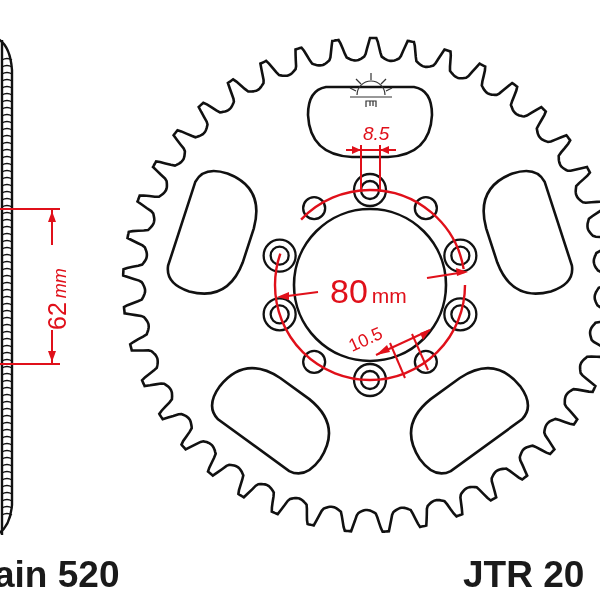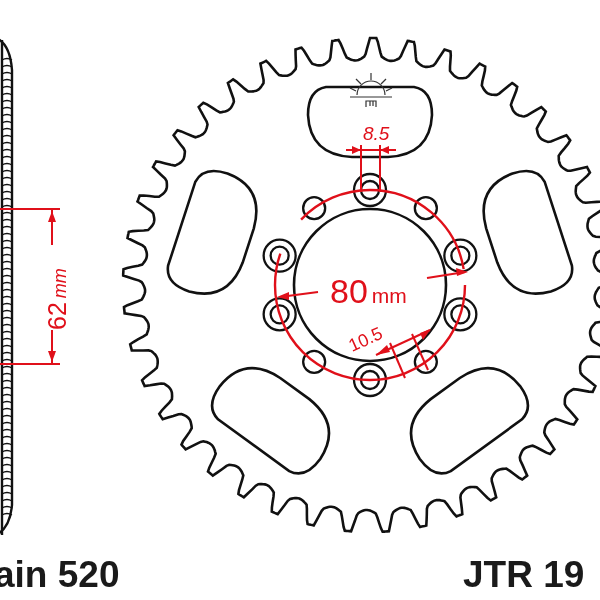--- a/index.html
+++ b/index.html
@@ -169,14 +169,14 @@
       <line x1="376" y1="355" x2="430" y2="330" stroke-width="2"></line>
       <line x1="390" y1="343" x2="405" y2="378" stroke-width="2"></line>
       <line x1="412" y1="334" x2="428" y2="370" stroke-width="2"></line>
       <path d="M376 355 L387 345 L390 352 Z" stroke="none"></path>
       <path d="M431 329 L420 333 L423 340 Z" stroke="none"></path>
       <text transform="translate(352 352) rotate(-24)" font-size="18" stroke="none">10.5</text>
     </g>
   </svg>
 
   <div id="chain-caption" class="caption">ain 520</div>
-  <div id="part-caption" class="caption">JTR 19</div>
+  <div id="part-caption" class="caption">JTR 20</div>
 </div>
 
 </body></html>

